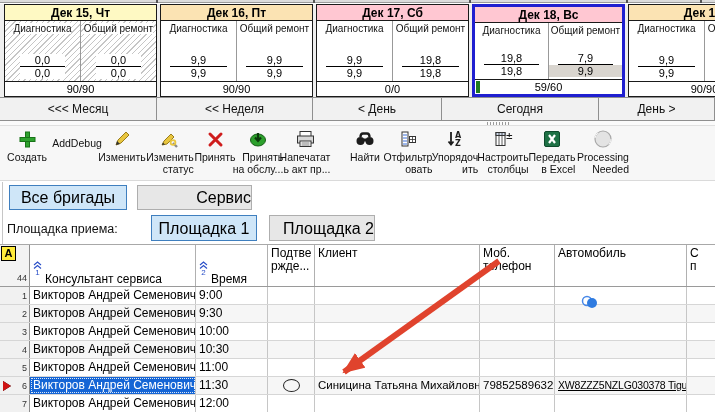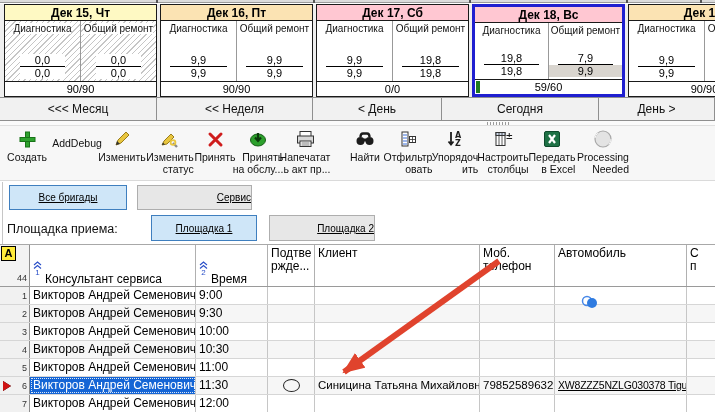--- a/index.html
+++ b/index.html
@@ -44,21 +44,21 @@
 
   
   .toolbar { position:absolute; left:0; top:126px; width:715px; height:55px; background:#f7f7f7; border-bottom:1px solid #dadada; }
   .tb-item { position:absolute; top:3px; transform:translateX(-50%); display:flex; flex-direction:column; align-items:center; width:64px; }
   .tb-icon { height:20px; display:flex; align-items:center; justify-content:center; }
   .tb-label { font-size:10.5px; line-height:12px; text-align:right; white-space:pre-line; color:#111; margin-top:2px; }
   .tb-textonly .tb-label { margin-top:8px; }
 
   
   .mid-panel { position:absolute; left:2px; top:182px; width:713px; height:62px; border-left:1px solid #c6c6c6; background:#fff; }
-  .tab-btn { position:absolute; height:25px; text-align:center; font-size:10px; line-height:23px;text-decoration:underline; }
+  .tab-btn { position:absolute; height:25px; text-align:center; font-size:16px; line-height:23px; }
   .btn-active { background:#cfe6f8; border:1px solid #3f7fbf; }
   .btn-idle   { background:#e7e7e7; border:1px solid #aeaeae;text-align:right; }
   .site-label { position:absolute; left:4px; top:40px; font-size:12.5px; color:#111; }
 
   
   .grid { position:absolute; left:0; top:244px; width:715px; height:168px; }
   .g-header { display:flex; height:43px; border-top:1px solid #a8a8a8; border-bottom:1px solid #9a9a9a; background:#fff; }
   .g-hcell { border-right:1px solid #b0b0b0; font-size:12px; color:#000; padding:2px 2px 0 3px; position:relative; overflow:hidden; white-space:pre-line; line-height:13px; }
   .corner { background:#f3f3f3; border-right:1px solid #8f8f8f; position:relative; }
   .a-badge { position:absolute; left:1px; top:1px; width:15px; height:15px; background:#ffeb3b; border:1px solid #000; font-weight:bold; font-size:11px; text-align:center; line-height:13px; }

